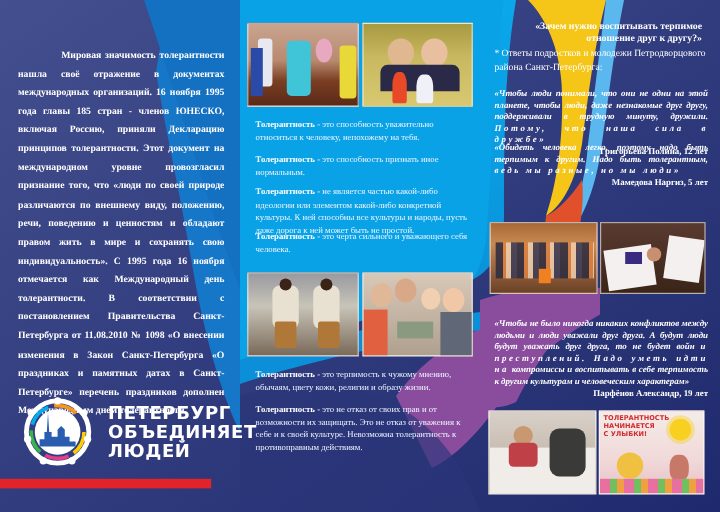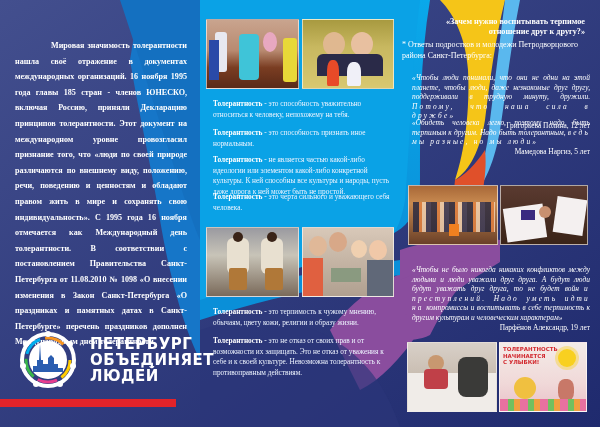--- a/index.html
+++ b/index.html
@@ -18,22 +18,22 @@
   .logo-ring { position:absolute; left:0; top:0; width:60px; height:60px; }
   .logo-text { position:absolute; left:72px; top:6px; font-family:"DejaVu Sans", sans-serif; font-weight:bold; font-size:15px; line-height:16px; letter-spacing:0.5px; color:#fff; }
   .logo-bar { position:absolute; left:0; top:399px; width:176px; height:8px; background:#e2232a; }
 
   .photo { position:absolute; border:1px solid rgba(255,255,255,0.6); overflow:hidden; }
 
   .def { position:absolute; left:13px; font-size:7.3px; line-height:10.6px; color:#eef4ff; }
   .def b { color:#fff; font-weight:bold; }
 
   .r-title { position:absolute; left:20px; top:17px; width:165px; text-align:right; font-size:8.2px; line-height:10px; font-weight:bold; }
-  .r-sub { position:absolute; left:2px; top:40px; width:180px; font-size:8px; line-height:10.5px; }
-  .quote { position:absolute; left:12px; width:178px; font-size:7.4px; line-height:9.6px; font-style:italic; text-align:justify; }
+  .r-sub { position:absolute; left:12px; top:40px; width:180px; font-size:8px; line-height:10.5px; }
+  .quote { position:absolute; left:12px; width:178px; font-size:7.4px; line-height:9.6px; font-style:italic; text-align:justify;font-weight:bold; }
   .quote .wide { letter-spacing:2.2px; }
   .author { display:block; text-align:right; font-style:normal; }
 </style>
 </head>
 <body>
 
 <svg class="bg" viewBox="0 0 600 427" preserveAspectRatio="none">
   <defs>
     <linearGradient id="navyGrad" x1="0" y1="0" x2="1" y2="1">
       <stop offset="0" stop-color="#434f8e"></stop>

